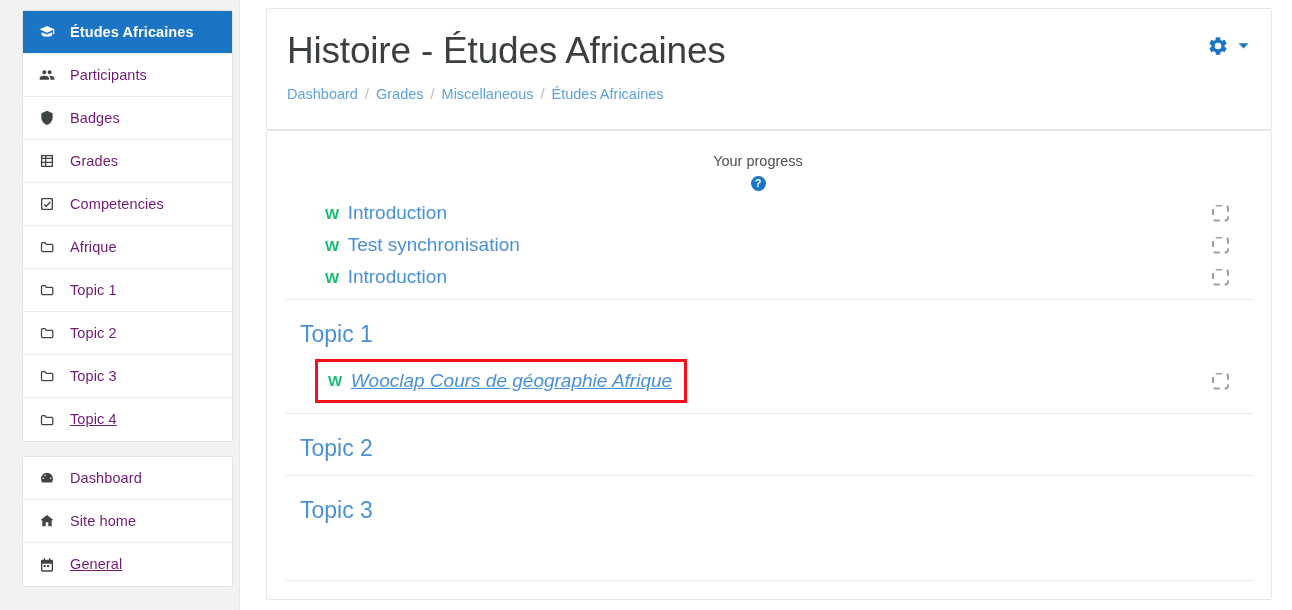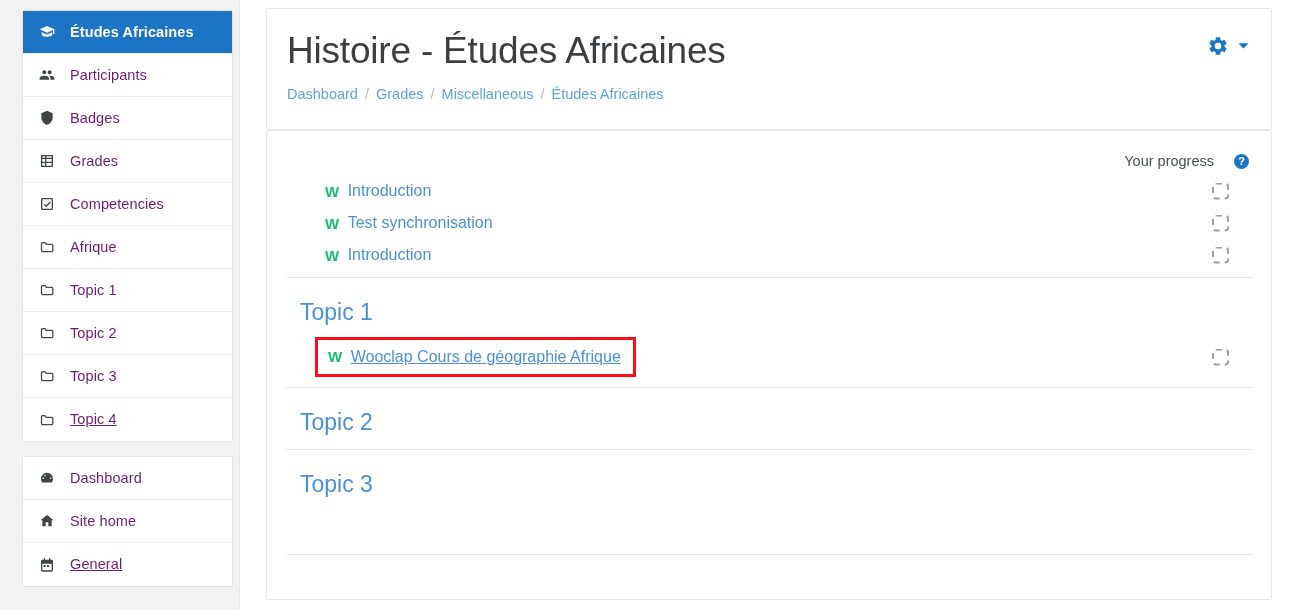--- a/index.html
+++ b/index.html
@@ -146,21 +146,22 @@
     min-height: 470px;
   }
 
   .progress-header {
     display: flex;
     align-items: center;
     justify-content: flex-end;
     padding: 22px 22px 6px 0;
     font-size: 14.5px;
     color: #4b5053;
-    gap: 20px;
+    gap: 7px;
+    flex-direction: column;
   }
   .help-badge {
     display: inline-flex;
     align-items: center;
     justify-content: center;
     width: 15px;
     height: 15px;
     border-radius: 50%;
     background: #1c75c4;
     color: #ffffff;
@@ -208,27 +209,27 @@
   .wooclap-ico {
     font-size: 15px;
     font-weight: bold;
     color: #18bd72;
     line-height: 1;
     letter-spacing: -0.5px;
     font-family: "Liberation Sans", sans-serif;
   }
 
   .activity-name {
-    font-size: 16px;
+    font-size: 19px;
     color: #4a90d9;
     text-decoration: none;
     cursor: pointer;
     white-space: nowrap;
   }
-  .activity.highlighted .activity-name { text-decoration: underline; }
+  .activity.highlighted .activity-name { text-decoration: underline; font-style: italic; }
 
   .activity.highlighted .activity-inner {
     border: 3px solid #fc0d1b;
     padding: 8px 12px 8px 10px;
     margin-left: -10px;
     background: #ffffff;
     min-width: 293px;
   }
 
   .checkbox-dashed {

